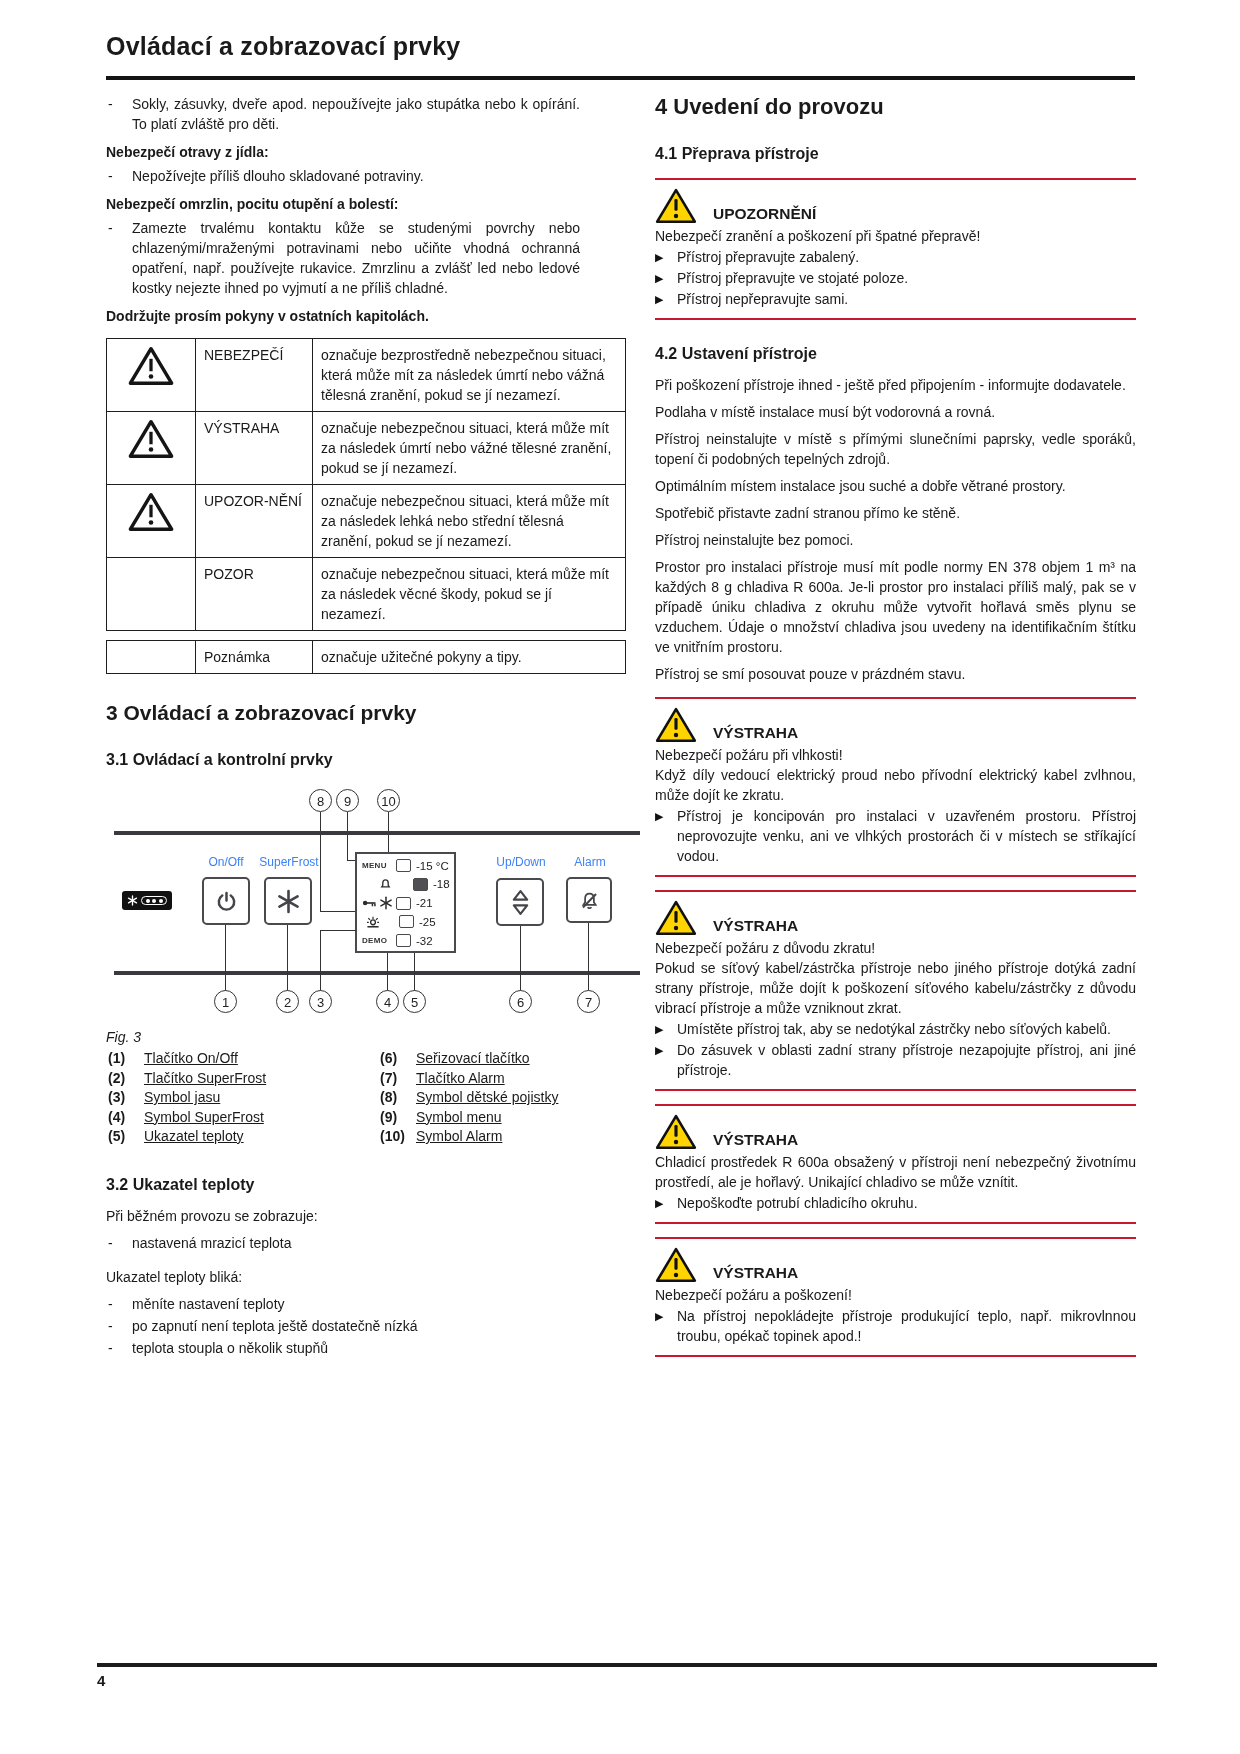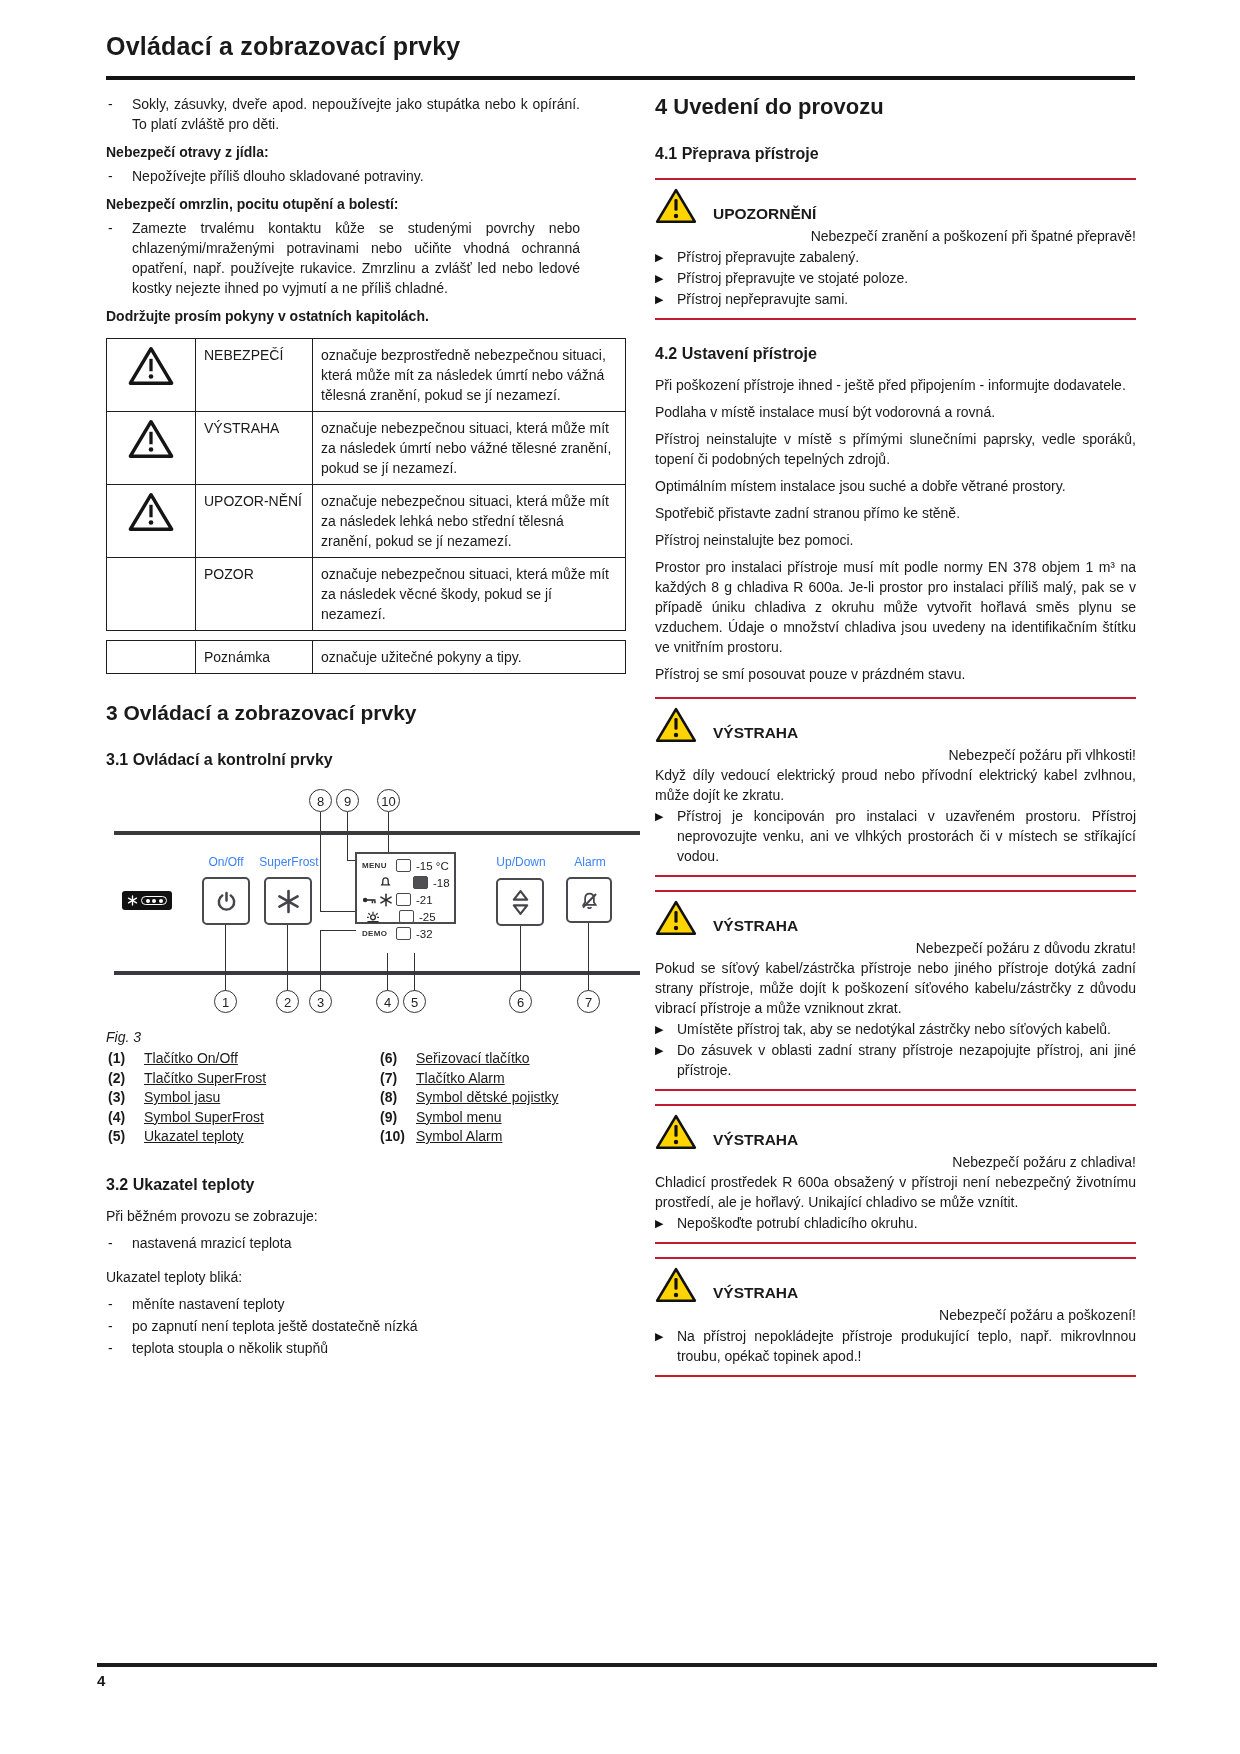--- a/index.html
+++ b/index.html
@@ -24,38 +24,38 @@
   table.sig{border-collapse:collapse;width:520px;margin-top:12px;table-layout:fixed;}
   table.sig td{border:1.6px solid #1f1f1f;padding:6px 8px;vertical-align:top;font-size:14px;line-height:20px;}
   td.c-icon{width:72px;text-align:center;vertical-align:middle;}
   td.c-word{width:100px;text-align:left;}
   td.c-desc{text-align:left;}
   table.note{margin-top:9px;}
   
   .warn{border-top:2.5px solid #c41a2f;border-bottom:2.5px solid #c41a2f;margin:13px 0;padding:7px 0 9px 0;}
   .warn-head{display:flex;align-items:flex-end;gap:16px;margin-bottom:2px;}
   .warn-title{font-size:15.5px;font-weight:bold;line-height:18px;padding-bottom:1px;text-align:left;}
-  .warn-sub{text-align:right;}
+  .warn-sub{text-align:left;}
   .warn-li{display:flex;margin-top:1px;}
   .warn-li .arr{width:22px;flex:0 0 22px;font-size:11px;line-height:20px;color:#111;}
   .warn-li .li-text{flex:1;text-align:justify;}
   
   .figure{position:relative;width:534px;height:236px;margin-top:14px;}
   .band{position:absolute;left:8px;width:526px;height:4px;background:#3a3a3e;}
   .callout{position:absolute;width:23px;height:23px;border:1.6px solid #333;border-radius:50%;
            background:#fff;font-size:13px;line-height:23px;text-align:center;color:#222;box-sizing:border-box;}
   .cline{position:absolute;background:#333;}
   .ctl-label{position:absolute;font-size:12px;color:#3b82f6;text-align:center;line-height:14px;}
   .btn{position:absolute;width:48px;height:48px;border:2.2px solid #4a4a4e;border-radius:5px;background:#fff;
        display:flex;align-items:center;justify-content:center;box-sizing:border-box;}
   .logo{position:absolute;left:16px;top:106px;width:50px;height:19px;background:#111;border-radius:3px;
         display:flex;align-items:center;justify-content:center;gap:3px;}
   .logo .pill{display:flex;align-items:center;gap:2.5px;border:1.4px solid #fff;border-radius:8px;padding:1.5px 3.5px;}
   .logo .dot{width:4px;height:4px;border-radius:50%;background:#fff;}
-  .display{position:absolute;left:249px;top:67px;width:101px;height:72px;border:2.2px solid #4a4a4e;
+  .display{position:absolute;left:249px;top:67px;width:101px;height:101px;border:2.2px solid #4a4a4e;
            background:#fff;box-sizing:border-box;padding:3px 4px 2px 5px;display:flex;flex-direction:column;justify-content:space-between;}
   .drow{display:flex;align-items:center;height:17px;}
   .dicon{width:34px;flex:0 0 34px;display:flex;align-items:center;}
   .tinytext{font-size:8px;letter-spacing:.3px;color:#333;font-weight:bold;}
   .cb{width:15px;height:13px;border:1.6px solid #4a4a4e;border-radius:2px;background:#fff;box-sizing:border-box;flex:0 0 15px;}
   .cb.filled{background:#4f4f54;}
   .temp{font-size:11.5px;color:#222;margin-left:5px;white-space:nowrap;}
   .figcap{font-style:italic;margin-top:6px;text-align:left;}
   .legend{position:relative;height:102px;margin-top:2px;}
   .legcol{position:absolute;top:0;}
@@ -443,21 +443,20 @@
 
     <div class="warn">
       <div class="warn-head">
         <svg width="42" height="37" viewBox="0 0 48 42">
             <path d="M24 3.5 L45.5 39.5 H2.5 Z" fill="#ffd400" stroke="#111" stroke-width="3" stroke-linejoin="round"></path>
             <rect x="22.2" y="13.5" width="3.6" height="13.5" rx="1.4" fill="#111"></rect>
             <circle cx="24" cy="33" r="2.5" fill="#111"></circle>
           </svg>
         <span class="warn-title">VÝSTRAHA</span>
       </div>
-      <div class="warn-sub">Nebezpečí požáru z chladiva!</div>
       <div class="warn-sub" style="text-align:justify;">Chladicí prostředek R 600a obsažený v přístroji není nebezpečný životnímu prostředí, ale je hořlavý. Unikající chladivo se může vznítit.</div>
       <div class="warn-li">
           <span class="arr">▶</span>
           <span class="li-text">Nepoškoďte potrubí chladicího okruhu.</span>
         </div>
     </div>
 
     <div class="warn">
       <div class="warn-head">
         <svg width="42" height="37" viewBox="0 0 48 42">

